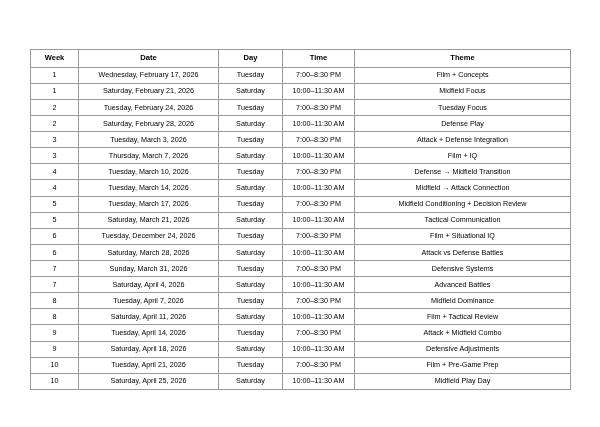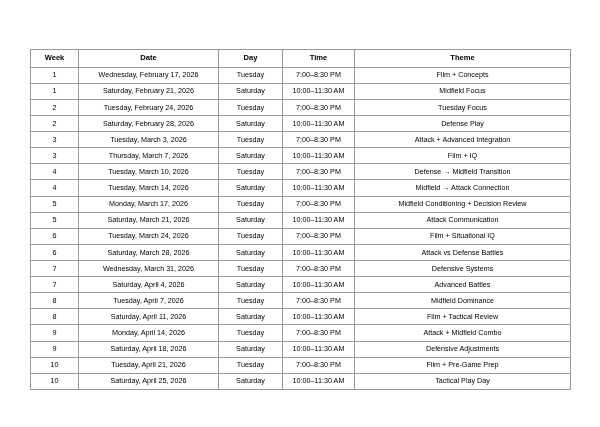--- a/index.html
+++ b/index.html
@@ -96,21 +96,21 @@
           <td>Saturday, February 28, 2026</td>
           <td>Saturday</td>
           <td>10:00–11:30 AM</td>
           <td>Defense Play</td>
         </tr>
         <tr>
           <td>3</td>
           <td>Tuesday, March 3, 2026</td>
           <td>Tuesday</td>
           <td>7:00–8:30 PM</td>
-          <td>Attack + Advanced Integration</td>
+          <td>Attack + Defense Integration</td>
         </tr>
         <tr>
           <td>3</td>
           <td>Thursday, March 7, 2026</td>
           <td>Saturday</td>
           <td>10:00–11:30 AM</td>
           <td>Film + IQ</td>
         </tr>
         <tr>
           <td>4</td>
@@ -121,49 +121,49 @@
         </tr>
         <tr>
           <td>4</td>
           <td>Tuesday, March 14, 2026</td>
           <td>Saturday</td>
           <td>10:00–11:30 AM</td>
           <td>Midfield → Attack Connection</td>
         </tr>
         <tr>
           <td>5</td>
-          <td>Monday, March 17, 2026</td>
+          <td>Tuesday, March 17, 2026</td>
           <td>Tuesday</td>
           <td>7:00–8:30 PM</td>
           <td>Midfield Conditioning + Decision Review</td>
         </tr>
         <tr>
           <td>5</td>
           <td>Saturday, March 21, 2026</td>
           <td>Saturday</td>
           <td>10:00–11:30 AM</td>
-          <td>Attack Communication</td>
+          <td>Tactical Communication</td>
         </tr>
         <tr>
           <td>6</td>
-          <td>Tuesday, March 24, 2026</td>
+          <td>Tuesday, December 24, 2026</td>
           <td>Tuesday</td>
           <td>7:00–8:30 PM</td>
           <td>Film + Situational IQ</td>
         </tr>
         <tr>
           <td>6</td>
           <td>Saturday, March 28, 2026</td>
           <td>Saturday</td>
           <td>10:00–11:30 AM</td>
           <td>Attack vs Defense Battles</td>
         </tr>
         <tr>
           <td>7</td>
-          <td>Wednesday, March 31, 2026</td>
+          <td>Sunday, March 31, 2026</td>
           <td>Tuesday</td>
           <td>7:00–8:30 PM</td>
           <td>Defensive Systems</td>
         </tr>
         <tr>
           <td>7</td>
           <td>Saturday, April 4, 2026</td>
           <td>Saturday</td>
           <td>10:00–11:30 AM</td>
           <td>Advanced Battles</td>
@@ -177,21 +177,21 @@
         </tr>
         <tr>
           <td>8</td>
           <td>Saturday, April 11, 2026</td>
           <td>Saturday</td>
           <td>10:00–11:30 AM</td>
           <td>Film + Tactical Review</td>
         </tr>
         <tr>
           <td>9</td>
-          <td>Monday, April 14, 2026</td>
+          <td>Tuesday, April 14, 2026</td>
           <td>Tuesday</td>
           <td>7:00–8:30 PM</td>
           <td>Attack + Midfield Combo</td>
         </tr>
         <tr>
           <td>9</td>
           <td>Saturday, April 18, 2026</td>
           <td>Saturday</td>
           <td>10:00–11:30 AM</td>
           <td>Defensive Adjustments</td>
@@ -201,17 +201,17 @@
           <td>Tuesday, April 21, 2026</td>
           <td>Tuesday</td>
           <td>7:00–8:30 PM</td>
           <td>Film + Pre-Game Prep</td>
         </tr>
         <tr>
           <td>10</td>
           <td>Saturday, April 25, 2026</td>
           <td>Saturday</td>
           <td>10:00–11:30 AM</td>
-          <td>Tactical Play Day</td>
+          <td>Midfield Play Day</td>
         </tr>
       </tbody>
   </table>
 </div>
 
 </body></html>

